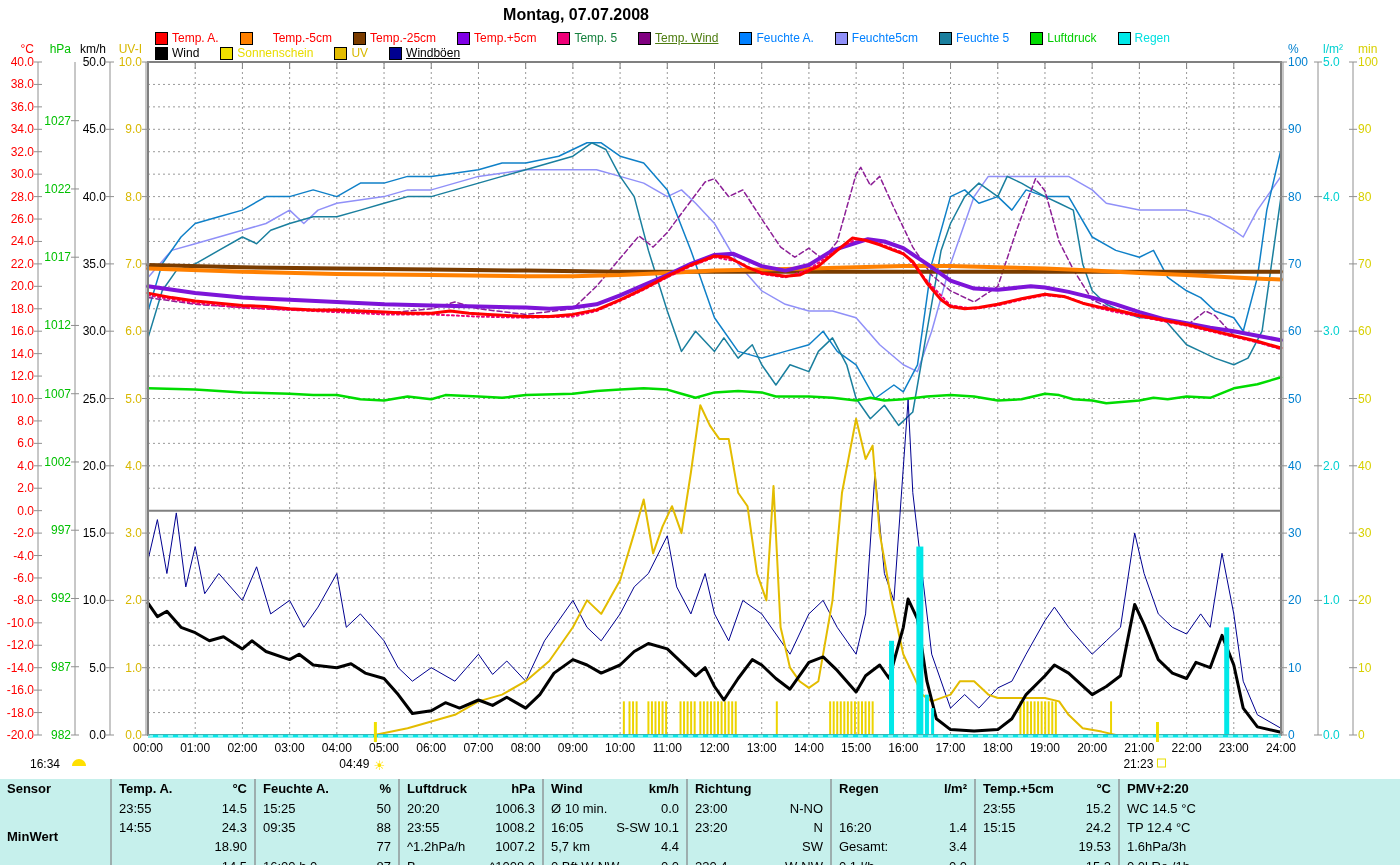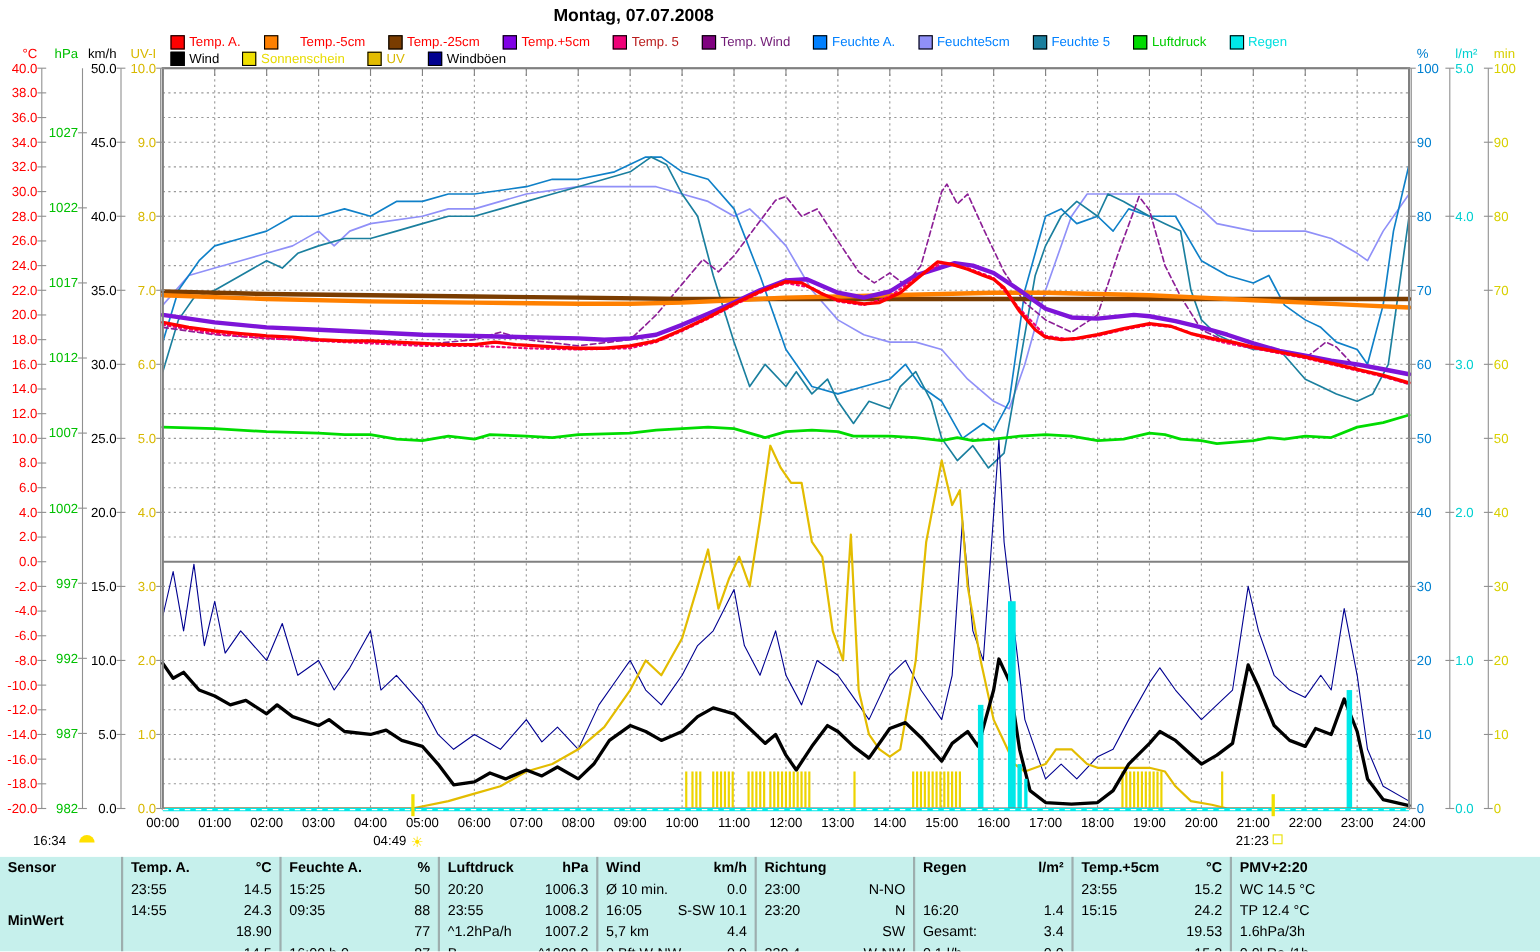--- a/index.html
+++ b/index.html
@@ -38,25 +38,25 @@
       <div class="leg-item">
         <span class="leg-swatch" style="background: rgb(122, 60, 0);"></span>
         <span style="color: rgb(255, 0, 0);">Temp.-25cm</span>
       </div>
       <div class="leg-item">
         <span class="leg-swatch" style="background: rgb(128, 0, 230);"></span>
         <span style="color: rgb(255, 0, 0);">Temp.+5cm</span>
       </div>
       <div class="leg-item">
         <span class="leg-swatch" style="background: rgb(240, 0, 120);"></span>
-        <span style="color: #b91c1c;">Temp. 5</span>
+        <span style="color: #15803d;">Temp. 5</span>
       </div>
       <div class="leg-item">
         <span class="leg-swatch" style="background: rgb(128, 0, 128);"></span>
-        <span style="color: #701a75;">Temp. Wind</span>
+        <span style="color: #4d7c0f; text-decoration: underline;">Temp. Wind</span>
       </div>
       <div class="leg-item">
         <span class="leg-swatch" style="background: rgb(0, 128, 255);"></span>
         <span style="color: rgb(0, 128, 255);">Feuchte A.</span>
       </div>
       <div class="leg-item">
         <span class="leg-swatch" style="background: rgb(144, 144, 248);"></span>
         <span style="color: rgb(0, 128, 255);">Feuchte5cm</span>
       </div>
       <div class="leg-item">
@@ -80,21 +80,21 @@
       <div class="leg-item">
         <span class="leg-swatch" style="background: rgb(240, 224, 0);"></span>
         <span style="color: rgb(232, 220, 0);">Sonnenschein</span>
       </div>
       <div class="leg-item">
         <span class="leg-swatch" style="background: rgb(227, 188, 0);"></span>
         <span style="color: rgb(216, 184, 0);">UV</span>
       </div>
       <div class="leg-item">
         <span class="leg-swatch" style="background: rgb(0, 0, 144);"></span>
-        <span style="color: rgb(0, 0, 0);">Windböen</span>
+        <span style="color: rgb(0, 0, 0); text-decoration: underline;">Windböen</span>
       </div>
     </div>
   <svg id="chart" width="1400" height="779">
       <g>
         <line x1="195.20833333333334" y1="62" x2="195.20833333333334" y2="735" stroke="#999999" stroke-width="1" stroke-dasharray="2,3"></line>
         <line x1="242.41666666666669" y1="62" x2="242.41666666666669" y2="735" stroke="#999999" stroke-width="1" stroke-dasharray="2,3"></line>
         <line x1="289.625" y1="62" x2="289.625" y2="735" stroke="#999999" stroke-width="1" stroke-dasharray="2,3"></line>
         <line x1="336.83333333333337" y1="62" x2="336.83333333333337" y2="735" stroke="#999999" stroke-width="1" stroke-dasharray="2,3"></line>
         <line x1="384.04166666666663" y1="62" x2="384.04166666666663" y2="735" stroke="#999999" stroke-width="1" stroke-dasharray="2,3"></line>
         <line x1="431.25" y1="62" x2="431.25" y2="735" stroke="#999999" stroke-width="1" stroke-dasharray="2,3"></line>

